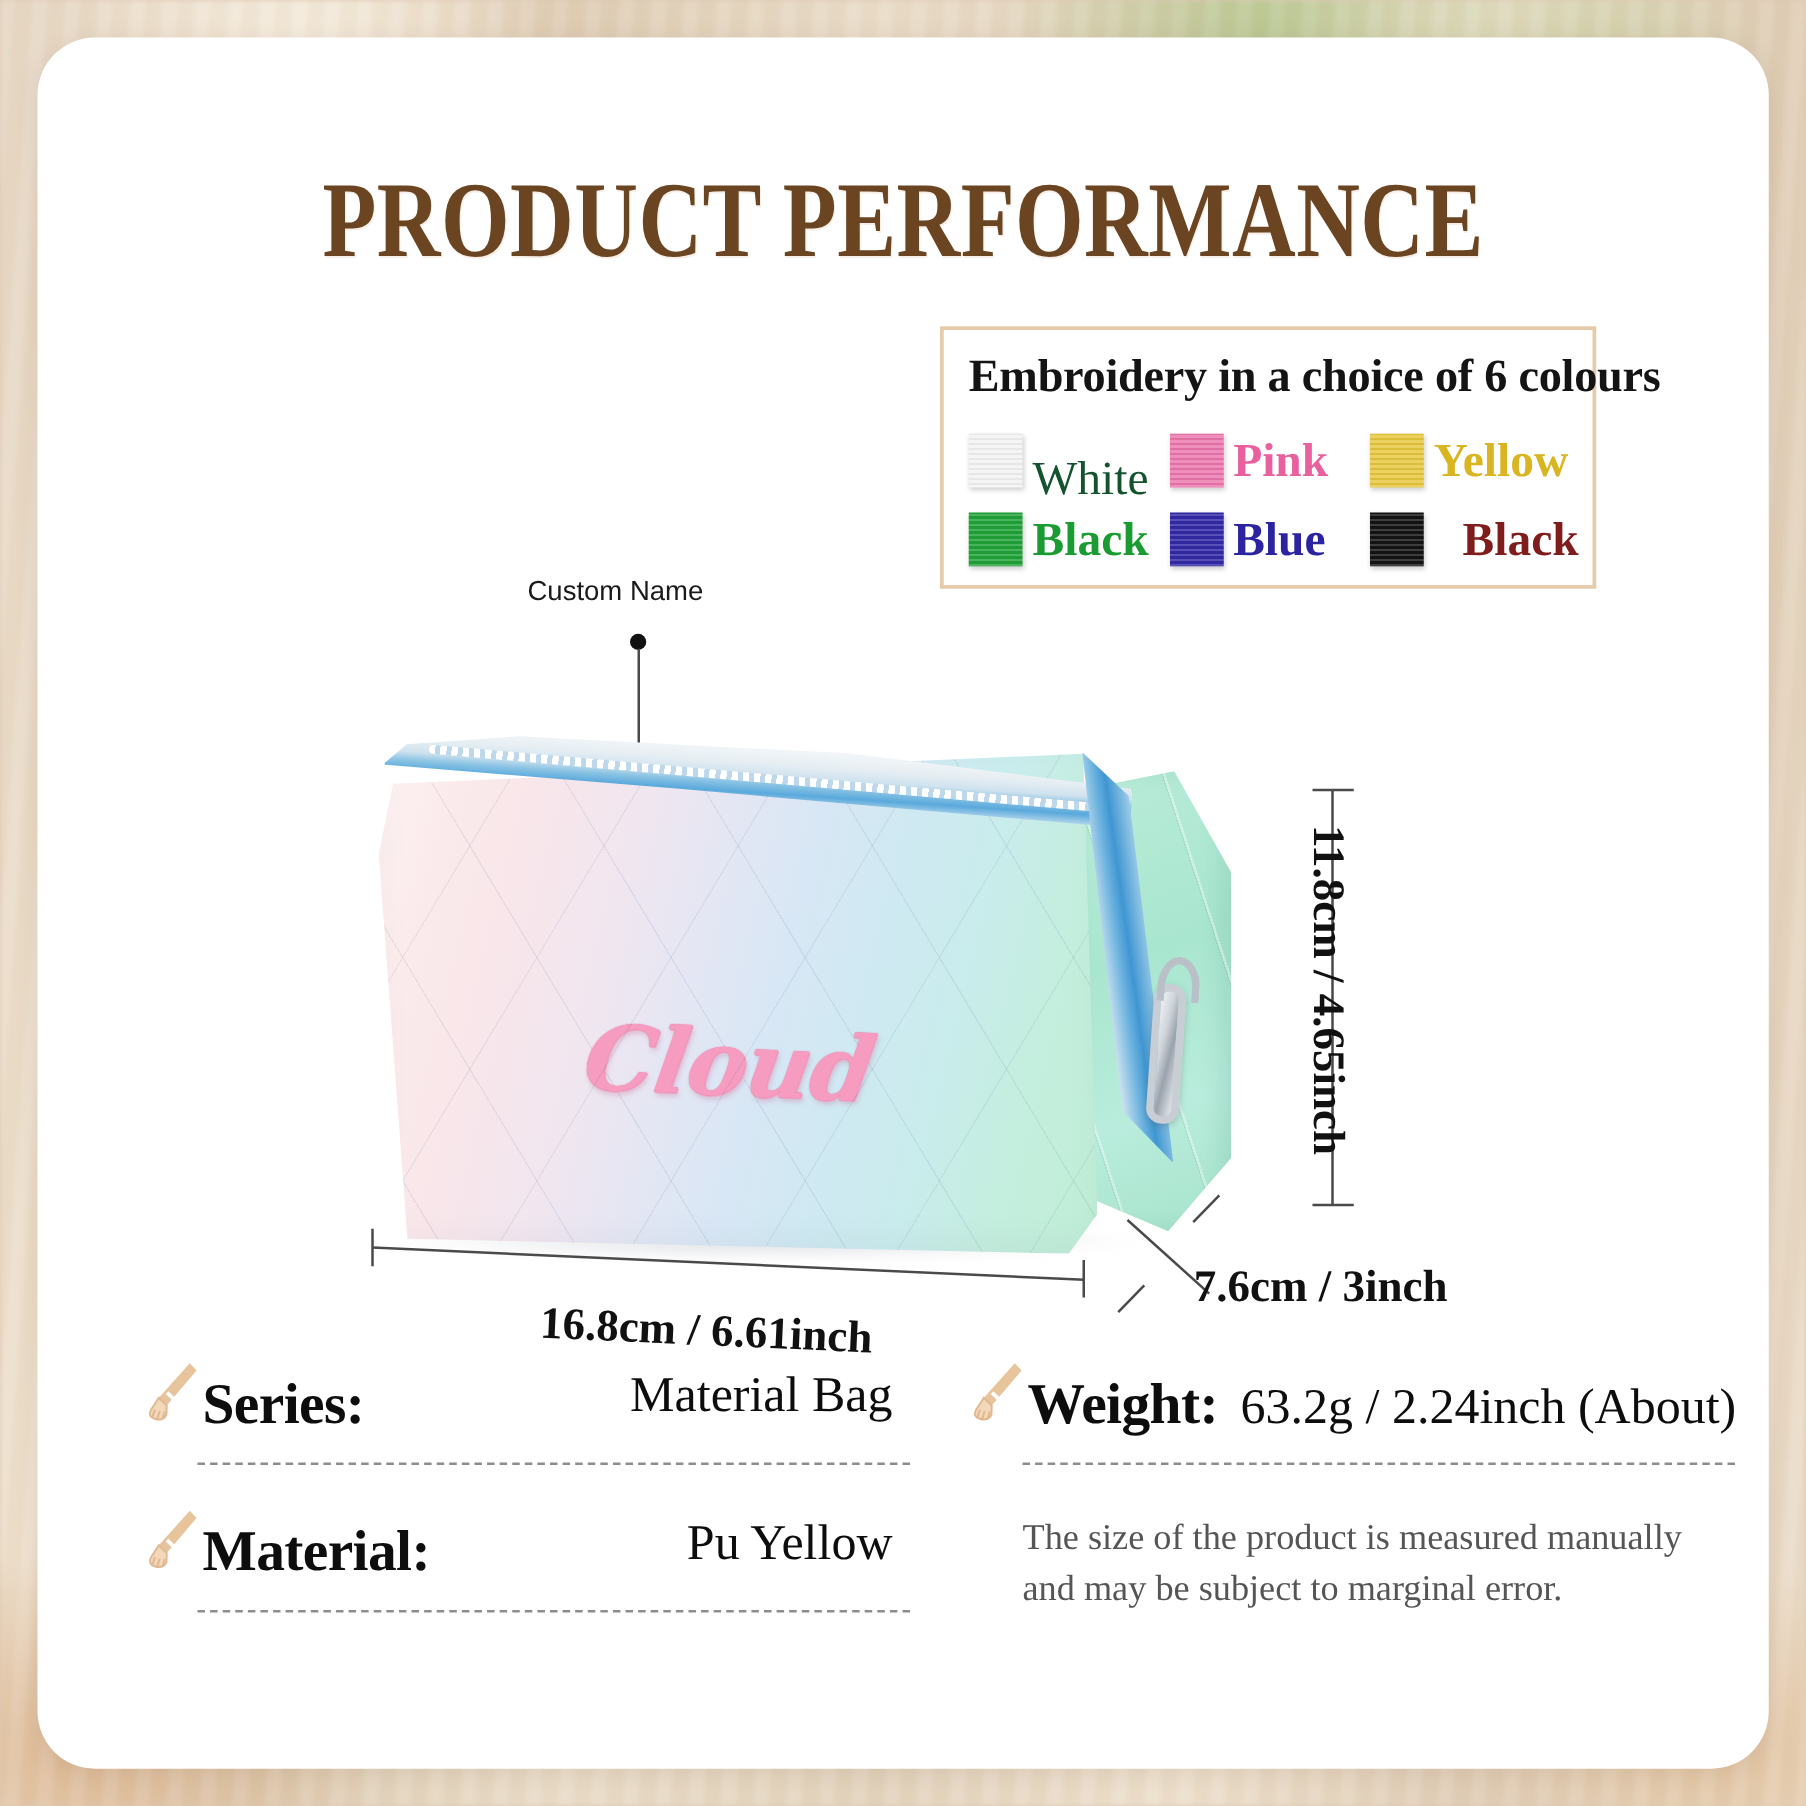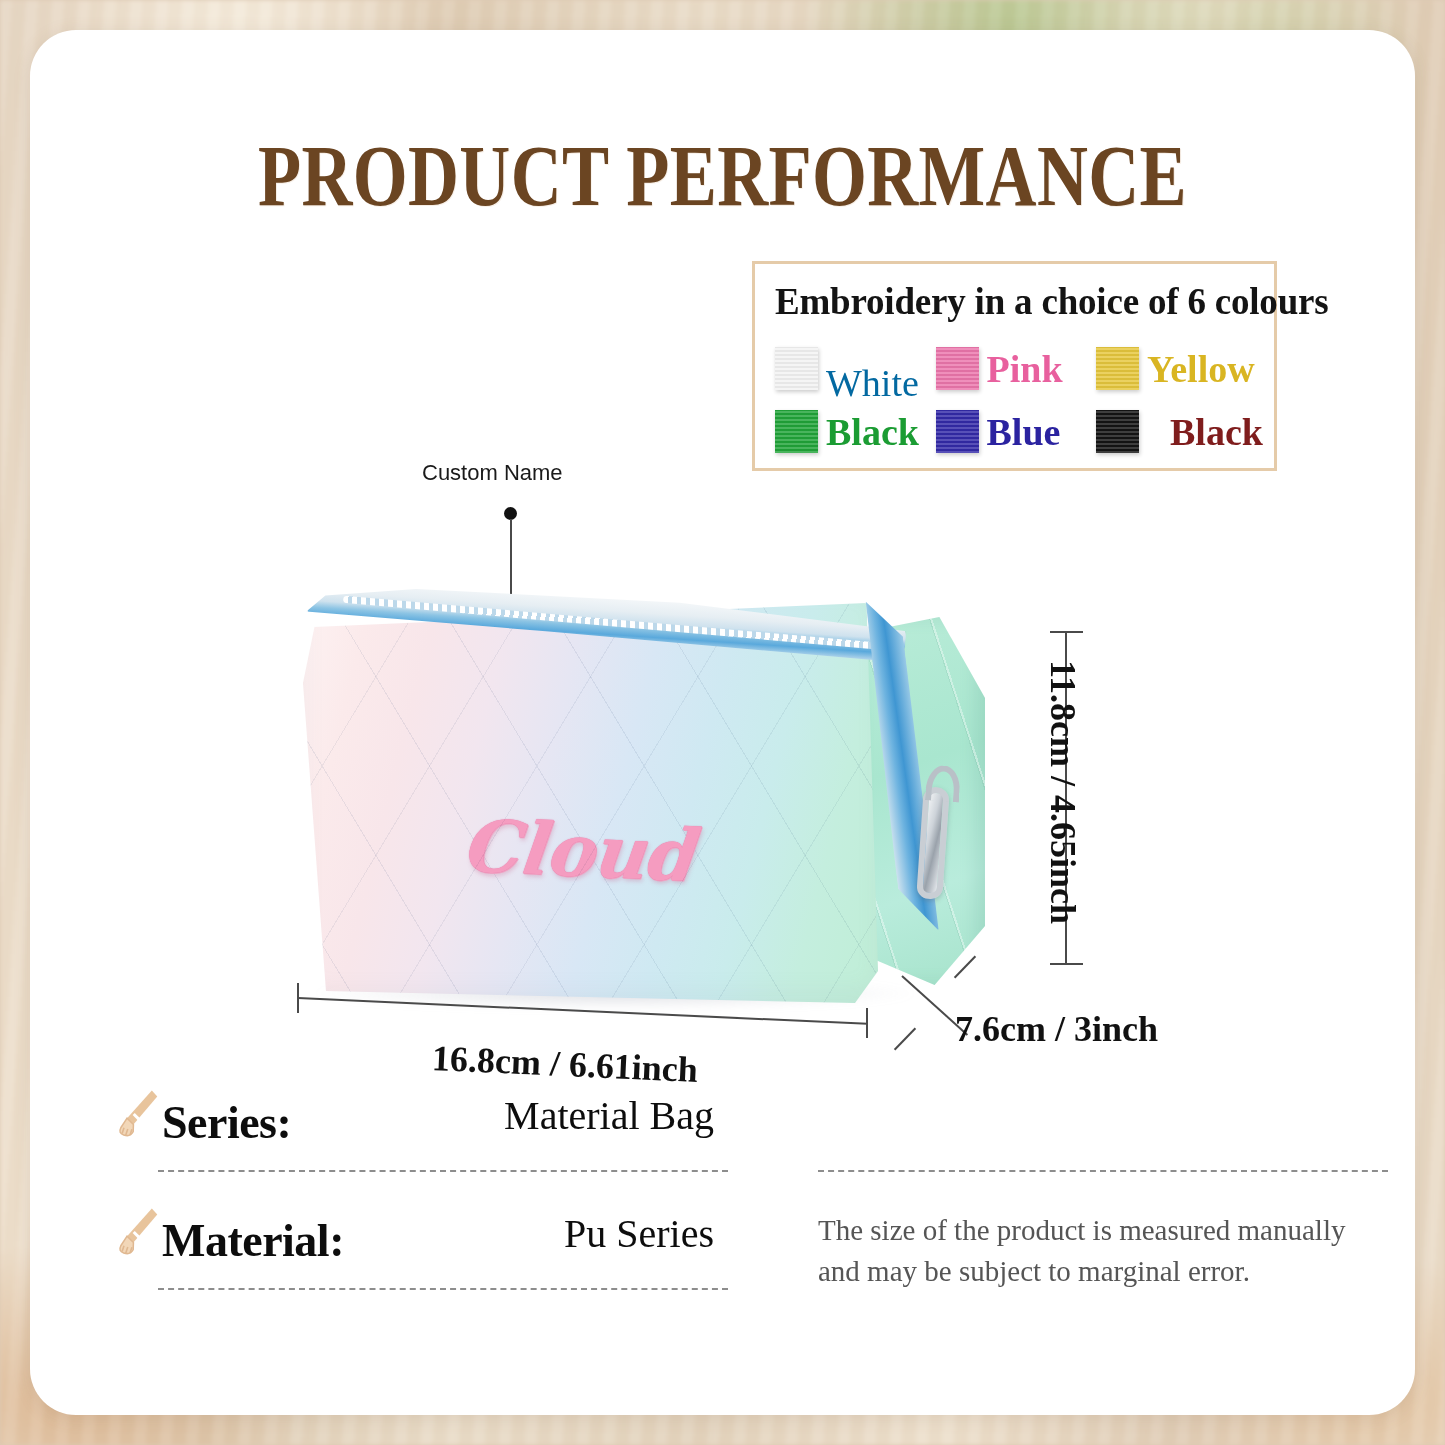--- a/index.html
+++ b/index.html
@@ -332,21 +332,21 @@
 <div id="card">
 
   <div id="page-title" style="color: rgb(107, 69, 34);">PRODUCT PERFORMANCE</div>
 
   <div id="colour-box" style="border-color: rgb(229, 203, 169);">
     <div id="colour-box-title">Embroidery in a choice of 6 colours</div>
     <div class="swatch-rows">
       <div class="swatch-row">
         <div class="swatch-item">
           <span class="swatch-chip" style="background-color: rgb(243, 243, 243);"></span>
-          <span class="swatch-label thin" style="color: #0369a1; margin-top: 29px;">White</span>
+          <span class="swatch-label thin" style="color: #14532d; margin-top: 29px;">White</span>
         </div>
         <div class="swatch-item">
           <span class="swatch-chip" style="background-color: rgb(236, 118, 172);"></span>
           <span class="swatch-label" style="color: rgb(232, 96, 158);">Pink</span>
         </div>
         <div class="swatch-item">
           <span class="swatch-chip" style="background-color: rgb(230, 199, 61);"></span>
           <span class="swatch-label" style="color: rgb(217, 181, 34);">Yellow</span>
         </div>
       </div>
@@ -425,30 +425,44 @@
             <svg width="44" height="56" viewBox="0 0 44 56">
               <g transform="rotate(18 22 28)">
                 <path d="M26 2 L33 6 L19 40 L11 36 Z" fill="#e8c49c"></path>
                 <path d="M19 40 L11 36 L8 47 q-1 6 5 6 q7 0 8 -6 Z" fill="#f2d7b8" stroke="#e0b891" stroke-width="1.5"></path>
                 <path d="M11 46 L11 52 M15 46 L15 53 M19 45 L19 51" stroke="#e0b891" stroke-width="1.6" fill="none"></path>
                 <path d="M16 30 L24 34" stroke="#fff" stroke-width="3"></path>
               </g>
             </svg>
           </span>
           <span class="spec-label">Material:</span>
-          <span class="spec-value right">Pu Series</span>
+          <span class="spec-value right">Pu Yellow</span>
         </div>
         <div class="spec-rule"></div>
       </div>
 
     </div>
 
     <div class="spec-col" id="spec-col-right">
 
       <div class="spec-row">
+        <div class="spec-head">
+          <span class="brush-icon">
+            <svg width="44" height="56" viewBox="0 0 44 56">
+              <g transform="rotate(18 22 28)">
+                <path d="M26 2 L33 6 L19 40 L11 36 Z" fill="#e8c49c"></path>
+                <path d="M19 40 L11 36 L8 47 q-1 6 5 6 q7 0 8 -6 Z" fill="#f2d7b8" stroke="#e0b891" stroke-width="1.5"></path>
+                <path d="M11 46 L11 52 M15 46 L15 53 M19 45 L19 51" stroke="#e0b891" stroke-width="1.6" fill="none"></path>
+                <path d="M16 30 L24 34" stroke="#fff" stroke-width="3"></path>
+              </g>
+            </svg>
+          </span>
+          <span class="spec-label">Weight:</span>
+          <span class="spec-value inline">63.2g / 2.24inch (About)</span>
+        </div>
         <div class="spec-rule"></div>
       </div>
 
       <div id="disclaimer">The size of the product is measured manually and may be subject to marginal error.</div>
 
     </div>
 
   </div>
 
 </div>

